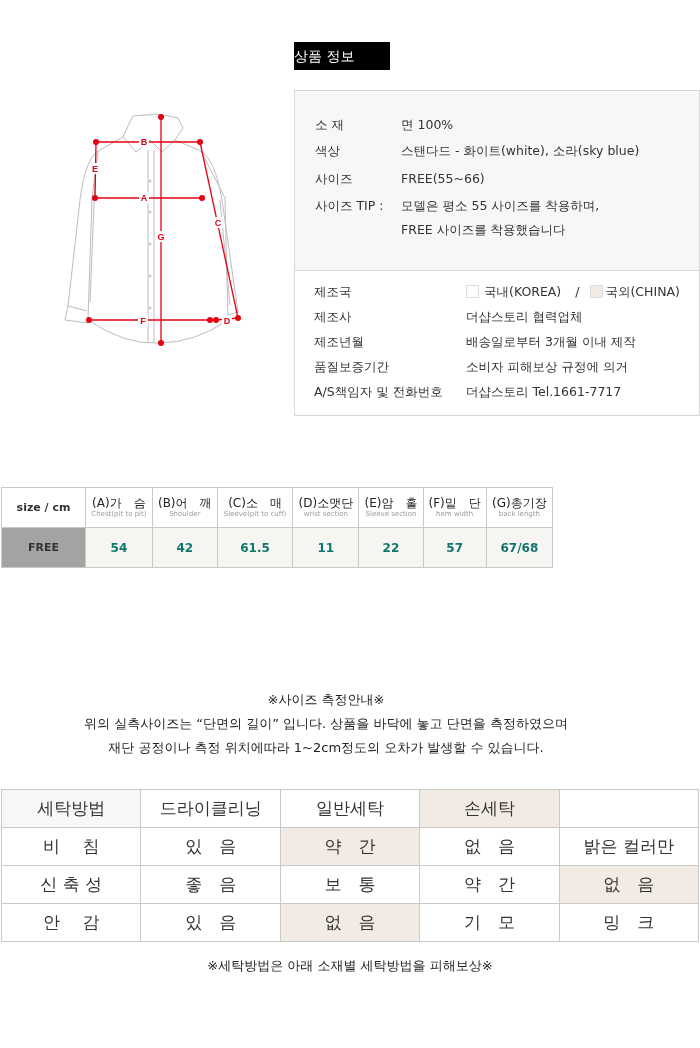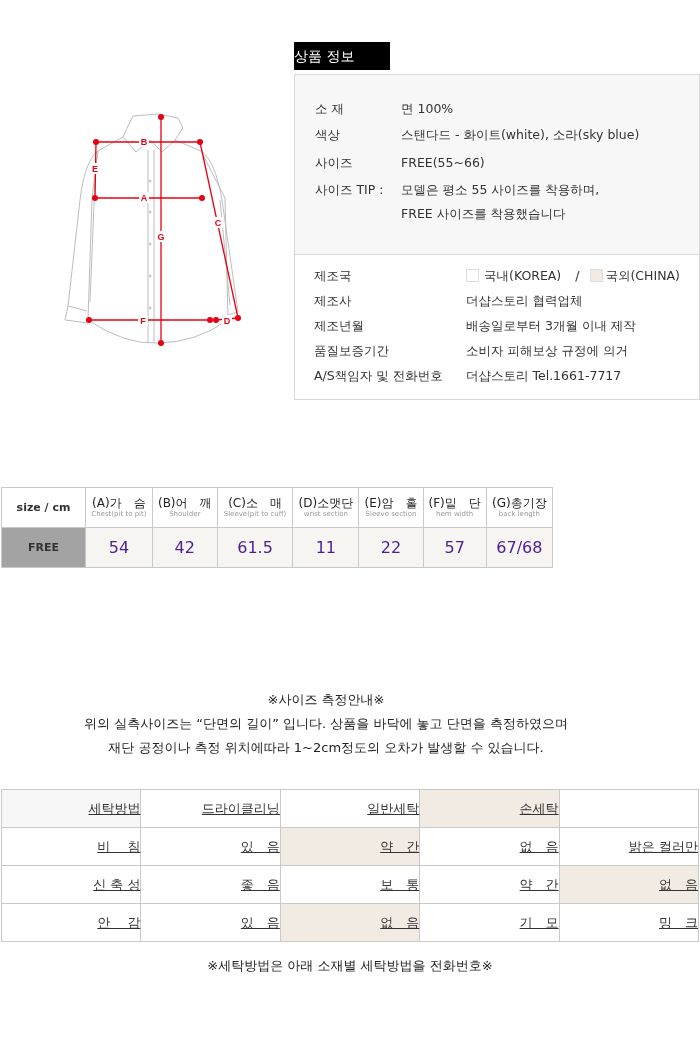--- a/index.html
+++ b/index.html
@@ -1,49 +1,49 @@
 <!DOCTYPE html>
 <html><head>
 <meta charset="utf-8">
 <style>
   * { box-sizing: border-box; margin: 0; padding: 0; }
   body { width: 700px; height: 1048px; background: #fff; font-family: "DejaVu Sans", "Liberation Sans", sans-serif; color: #333; position: relative; overflow: hidden; }
   .abs { position: absolute; }
 
   
   .info-title { left: 294px; top: 42px; width: 96px; height: 28px; background: #000; color: #fff; font-size: 14px; line-height: 28px; text-align: left; }
-  .info-box { left: 294px; top: 74px; width: 406px; height: 326px; border: 1px solid #d8d8d8; }
+  .info-box { left: 294px; top: 90px; width: 406px; height: 326px; border: 1px solid #d8d8d8; }
   .info-top { position: absolute; left: 0; top: 0; width: 100%; height: 180px; background: #f7f7f7; border-bottom: 1px solid #d8d8d8; }
   .info-row { position: absolute; font-size: 12.5px; color: #333; white-space: nowrap; }
   .lbl { position: absolute; left: 20px; }
   .val { position: absolute; left: 106px; }
   .lbl2 { position: absolute; left: 19px; }
   .val2 { position: absolute; left: 171px; }
   .sq { display: inline-block; width: 13px; height: 13px; border: 1px solid #ddd; vertical-align: -2px; margin-right: 5px; }
 
   
   .shirt { left: 60px; top: 110px; width: 210px; height: 250px; }
 
   
   table { border-collapse: collapse; }
   .size-table { position: absolute; left: 1px; top: 487px; width: 552px; }
   .size-table td { border: 1px solid #c9c9c9; text-align: center; vertical-align: middle; }
   .size-table tr.h td { height: 40px; background: #fff; }
-  .size-table tr.b td { height: 40px; background: #f7f5f2; font-size: 16px; color: #4c1d95; }
+  .size-table tr.b td { height: 40px; background: #f7f5f2; font-size: 12px; color: #0f766e; font-weight: bold; }
   .size-table tr.b td.first { background: #a3a3a3; font-weight: bold; color: #333; font-size: 11px; }
   .size-table .first-h { font-weight: bold; font-size: 11px; color: #333; }
   .hk { font-size: 12px; color: #222; line-height: 14px; display: block; }
   .he { font-size: 7px; color: #999; line-height: 9px; display: block; }
 
   
   .notice { left: 0; top: 688px; width: 652px; text-align: center; font-size: 13px; color: #222; line-height: 24px; }
 
   
   .wash-table { position: absolute; left: 1px; top: 789px; width: 698px; }
-  .wash-table td { border: 1px solid #c9c9c9; text-align: right; height: 38px; font-size: 13px; color: #333; width: 20%; text-decoration: underline; }
+  .wash-table td { border: 1px solid #c9c9c9; text-align: center; height: 38px; font-size: 17px; color: #333; width: 20%; }
   .wash-table td.c0 { background: #f7f7f7; width: 114px; }
   .wash-table td.hl { background: #f2ebe3; }
   .wash-foot { left: 0; top: 957px; width: 700px; text-align: center; font-size: 13px; color: #222; }
 </style>
 </head>
 <body>
 
 <div class="abs info-title">상품 정보</div>
 
 <div class="abs info-box">
@@ -236,13 +236,13 @@
   <tr>
     <td class="c0" style="background:#fff">안　 감</td>
     <td>있　음</td>
     <td class="hl">없　음</td>
     <td>기　모</td>
     <td>밍　크</td>
   </tr>
 </tbody>
   </table>
 
-<div class="abs wash-foot">※세탁방법은 아래 소재별 세탁방법을 전화번호※</div>
+<div class="abs wash-foot">※세탁방법은 아래 소재별 세탁방법을 피해보상※</div>
 
 </body></html>

